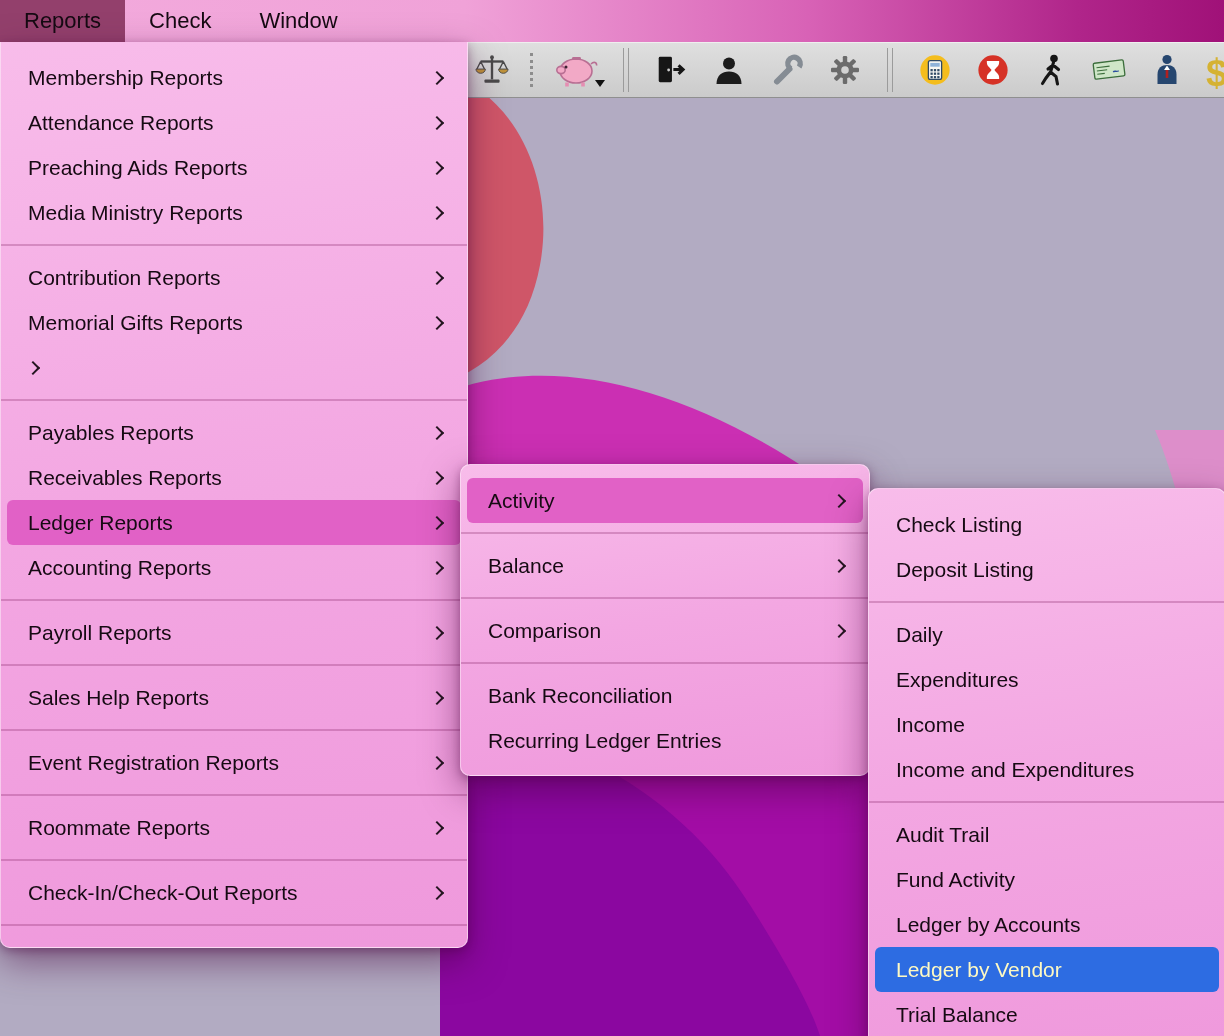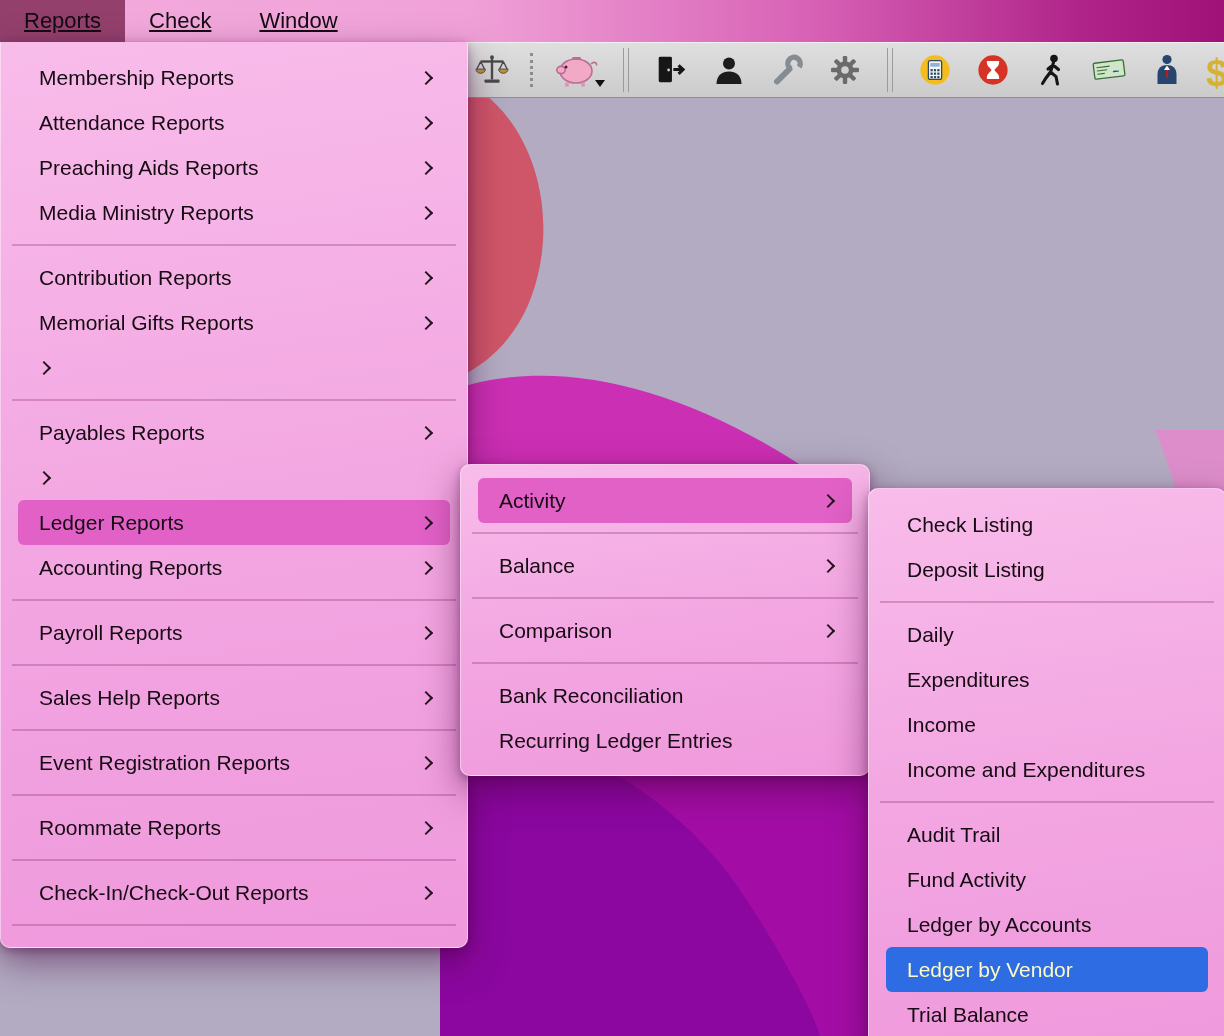--- a/index.html
+++ b/index.html
@@ -36,26 +36,26 @@
     position: absolute; left: 1206px; top: 52px; z-index: 1;
     font-size: 38px; font-weight: bold; color: #d5b233;
   }
 
   
   .menubar {
     position: absolute; top: 0; left: 0; width: 100%; height: 42px;
     display: flex; z-index: 3; font-size: 22px; color: #150a12;
     background: linear-gradient(90deg, #f3abdd 0%, #f0a2d8 38%, #d862b6 66%, #b0258a 88%, #a01178 100%);
   }
-  .menubar-item { display: flex; align-items: center; padding: 0 24px; cursor: default; text-decoration: underline; }
+  .menubar-item { display: flex; align-items: center; padding: 0 24px; cursor: default; }
   .menubar-item.open { background: #93406c; }
 
   
   .menu-panel {
-    position: absolute; padding: 13px 11px 12px; z-index: 4;
+    position: absolute; padding: 13px 0 12px; z-index: 4;
     background: linear-gradient(172deg, #f8bcea 0%, #f3a7e2 50%, #ef99dc 100%);
     border: 1px solid rgba(255, 255, 255, 0.45);
     box-shadow: 0 14px 36px rgba(70, 0, 60, 0.5), 0 3px 10px rgba(70, 0, 60, 0.35);
   }
   #reports-menu  { left: 0;     top: 42px;  width: 468px; border-top: none; border-radius: 0 0 10px 10px; }
   #ledger-menu   { left: 460px; top: 464px; width: 410px; border-radius: 10px; z-index: 5; }
   #activity-menu { left: 868px; top: 488px; width: 358px; border-radius: 10px; z-index: 6; }
 
   .menu-item {
     height: 45px; display: flex; align-items: center;
@@ -235,20 +235,21 @@
   </div>
     <div class="menu-item">
     <span class="chevron"></span>
   </div>
     <div class="menu-separator"></div>
     <div class="menu-item">
     <span class="menu-item-label">Payables Reports</span>
     <span class="chevron"></span>
   </div>
     <div class="menu-item">
+    <span class="menu-item-label">Receivables Reports</span>
     <span class="chevron"></span>
   </div>
     <div class="menu-item highlighted">
     <span class="menu-item-label">Ledger Reports</span>
     <span class="chevron"></span>
   </div>
     <div class="menu-item">
     <span class="menu-item-label">Accounting Reports</span>
     <span class="chevron"></span>
   </div>

